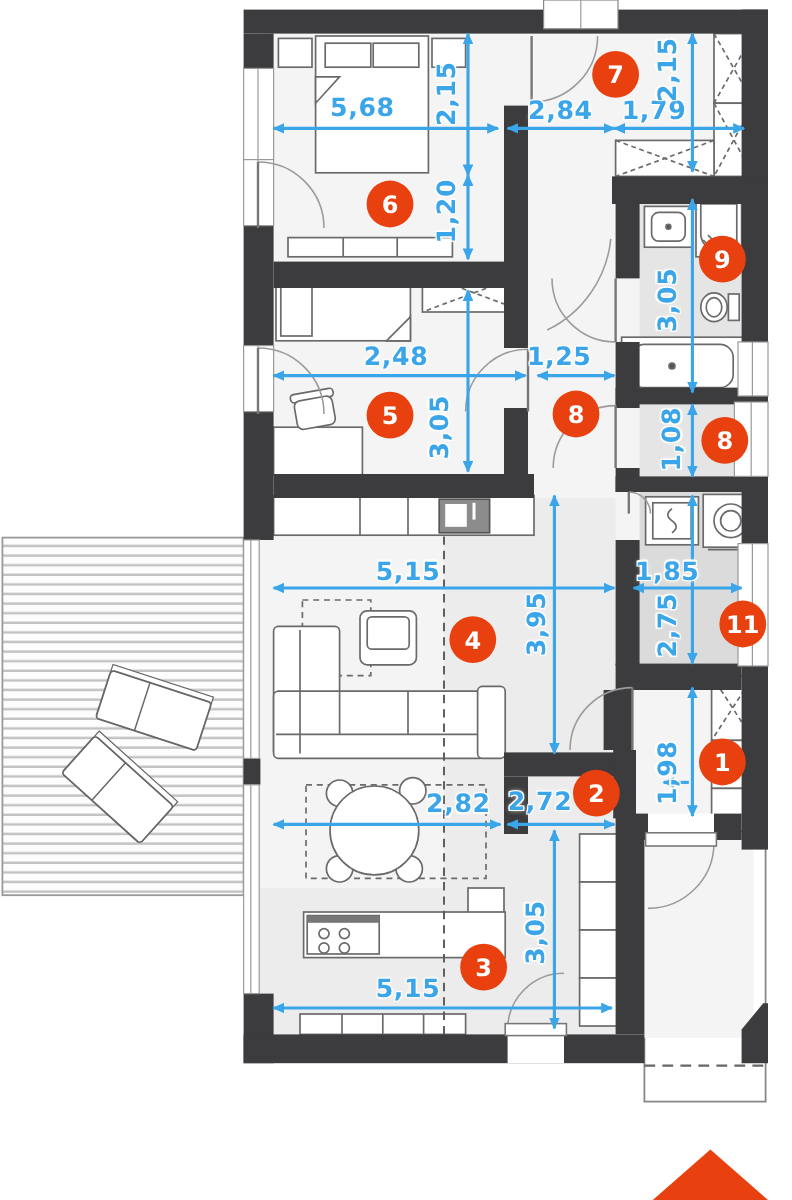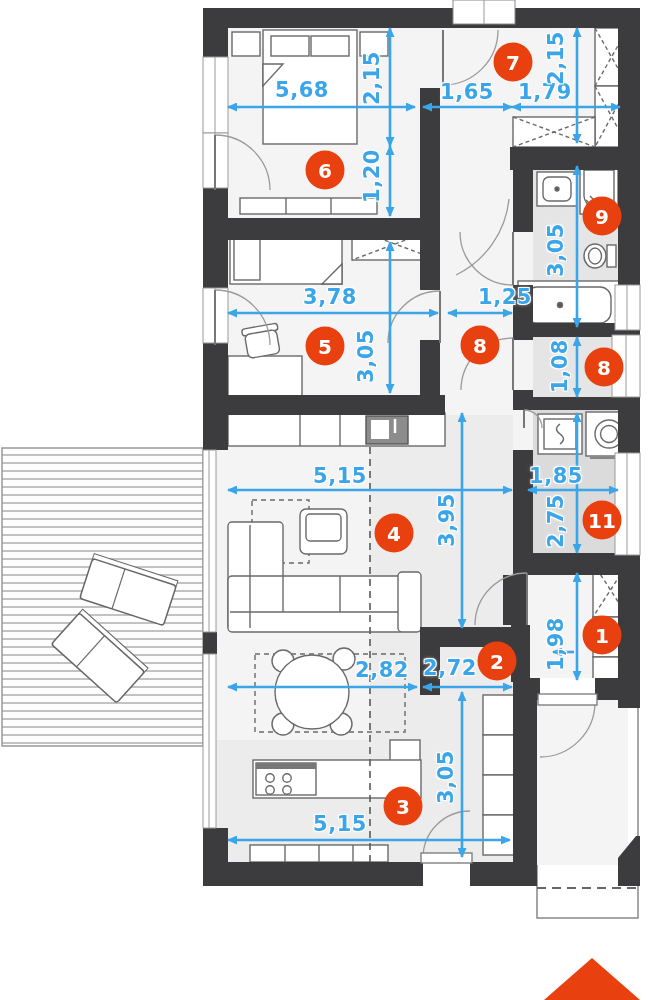--- a/index.html
+++ b/index.html
@@ -308,26 +308,26 @@
     <line x1="462" y1="413" x2="462" y2="628" marker-start="url(#ah)" marker-end="url(#ah)"></line>
     <line x1="462" y1="692" x2="462" y2="857" marker-start="url(#ah)" marker-end="url(#ah)"></line>
     <line x1="574" y1="652" x2="553" y2="652" marker-end="url(#ah)"></line>
   </g>
 
   <polygon points="592,958 544,1000 640,1000" fill="#e8400e"></polygon>
 </svg>
 
 <span class="dim" style="left:302px;top:90px">5,68</span>
 <span class="dim rot" style="left:372px;top:78px">2,15</span>
-<span class="dim" style="left:467px;top:92px">1,65</span>
+<span class="dim" style="left:467px;top:92px">2,84</span>
 <span class="dim" style="left:545px;top:92px">1,79</span>
 <span class="dim rot" style="left:556px;top:58px">2,15</span>
 <span class="dim rot" style="left:372px;top:176px">1,20</span>
-<span class="dim" style="left:330px;top:297px">3,78</span>
-<span class="dim" style="left:505px;top:297px">1,25</span>
+<span class="dim" style="left:330px;top:297px">2,48</span>
+<span class="dim" style="left:466px;top:297px">1,25</span>
 <span class="dim rot" style="left:366px;top:356px">3,05</span>
 <span class="dim rot" style="left:556px;top:250px">3,05</span>
 <span class="dim rot" style="left:560px;top:366px">1,08</span>
 <span class="dim" style="left:340px;top:476px">5,15</span>
 <span class="dim" style="left:556px;top:476px">1,85</span>
 <span class="dim rot" style="left:447px;top:520px">3,95</span>
 <span class="dim rot" style="left:556px;top:521px">2,75</span>
 <span class="dim rot" style="left:556px;top:644px">1,98</span>
 <span class="dim" style="left:382px;top:670px">2,82</span>
 <span class="dim" style="left:450px;top:668px">2,72</span>
@@ -337,15 +337,15 @@
 <div class="badge" style="left:602px;top:635px">1</div>
 <div class="badge" style="left:497px;top:661px">2</div>
 <div class="badge" style="left:403px;top:806px">3</div>
 <div class="badge" style="left:394px;top:533px">4</div>
 <div class="badge" style="left:325px;top:346px">5</div>
 <div class="badge" style="left:325px;top:170px">6</div>
 <div class="badge" style="left:513px;top:62px">7</div>
 <div class="badge" style="left:480px;top:345px">8</div>
 <div class="badge" style="left:602px;top:216px">9</div>
 <div class="badge" style="left:604px;top:367px">8</div>
-<div class="badge" style="left:602px;top:520px">11</div>
+<div class="badge" style="left:619px;top:520px">11</div>
 
 </div>
 
 </body></html>

